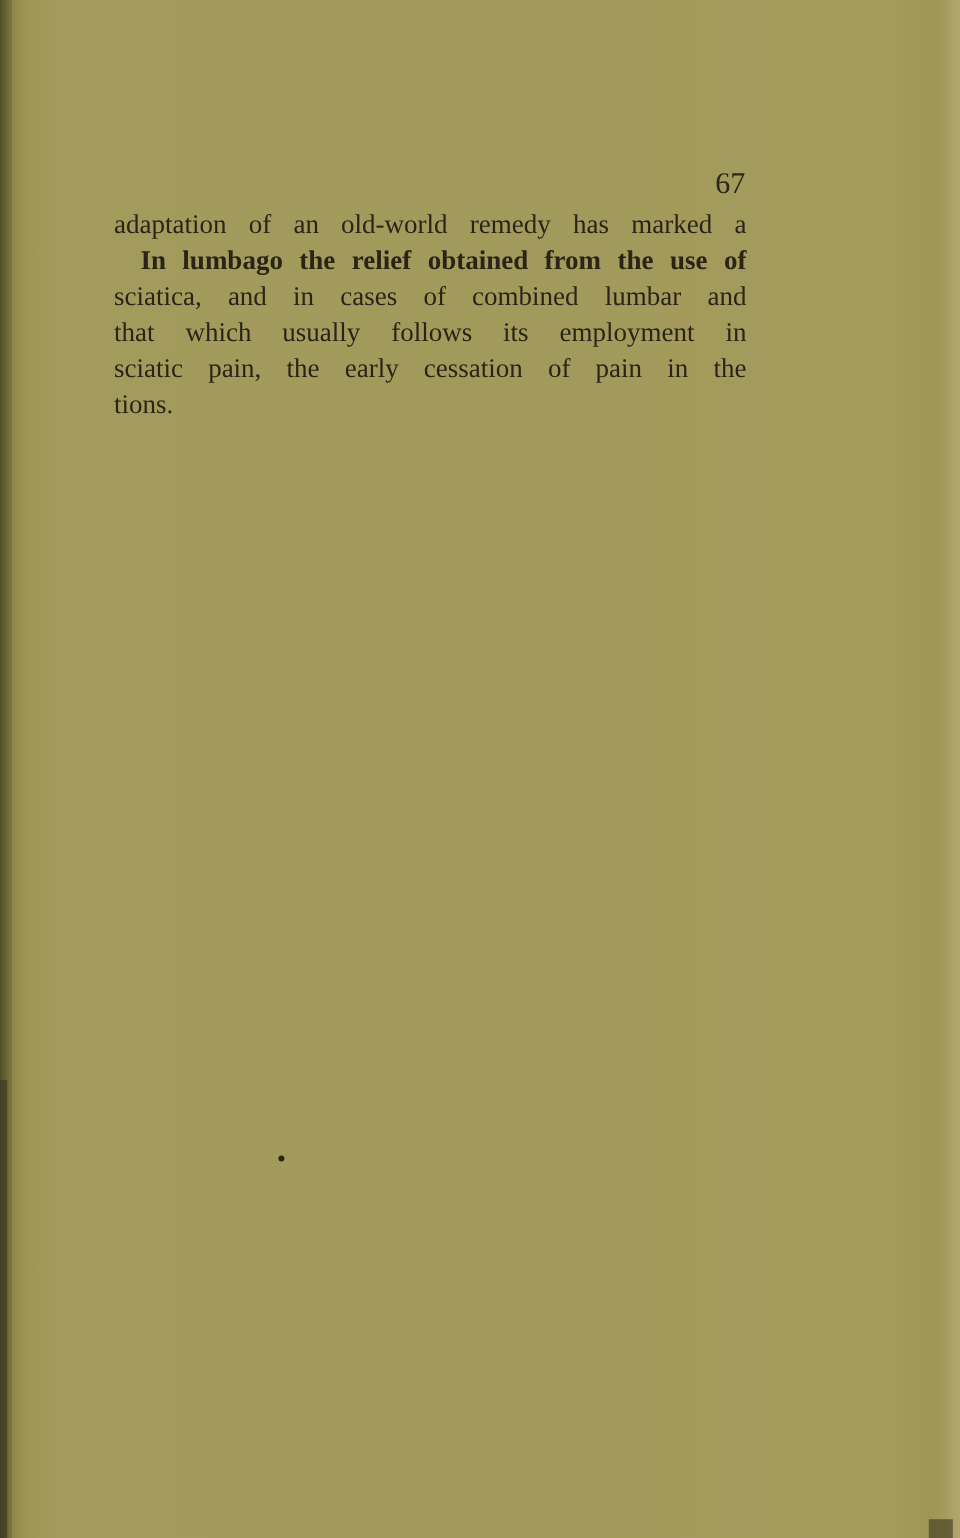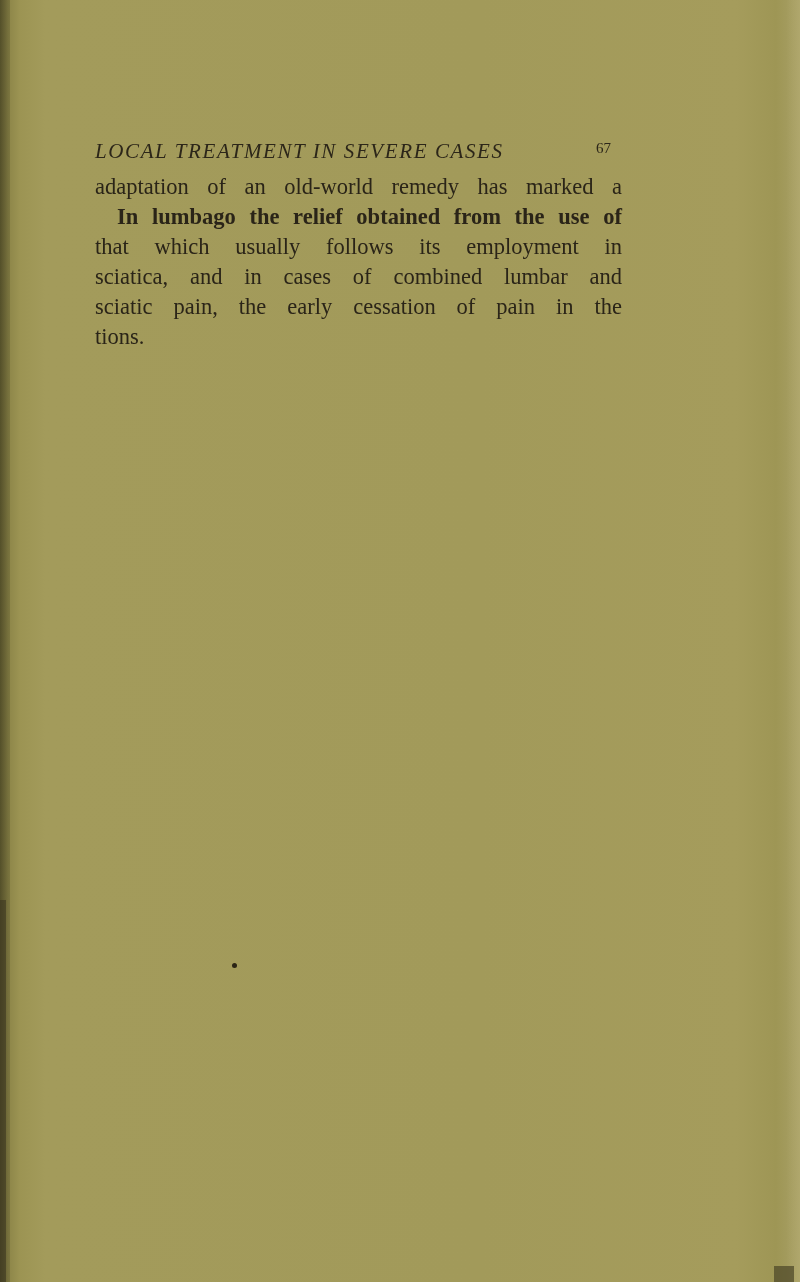--- a/index.html
+++ b/index.html
@@ -78,21 +78,21 @@
       font-style: italic;
       font-size: 21px;
       letter-spacing: 1.6px;
       color: #2c2619;
       white-space: nowrap;
     }
     .page-number {
       position: absolute;
       left: 501px;
       top: 1px;
-      font-size: 15px;
+      font-size: 25px;
       color: #2c2619;
     }
     .body-text {
       position: absolute;
       left: 95px;
       top: 172px;
       width: 527px;
       font-size: 22.5px;
       line-height: 30px;
       color: #2a2418;
@@ -122,27 +122,26 @@
 </head>
 <body>
 
 <div class="page">
   <div class="edge-left"></div>
   <div class="edge-left-lower"></div>
   <div class="edge-right"></div>
   <div class="corner-mark"></div>
 
   <div class="header">
-    <span class="running-title">LOCAL TREATMENT IN SEVERE CASES</span>
     <span class="page-number">67</span>
   </div>
 
   <div class="body-text">
     <span class="line">adaptation of an old-world remedy has marked a</span>
     <span class="line indent">In lumbago the relief obtained from the use of</span>
+    <span class="line">sciatica, and in cases of combined lumbar and</span>
     <span class="line">that which usually follows its employment in</span>
-    <span class="line">sciatica, and in cases of combined lumbar and</span>
     <span class="line">sciatic pain, the early cessation of pain in the</span>
     <span class="line last">tions.</span>
   </div>
 
   <div class="speck" style="left:232px; top:963px;"></div>
 </div>
 
 </body></html>

